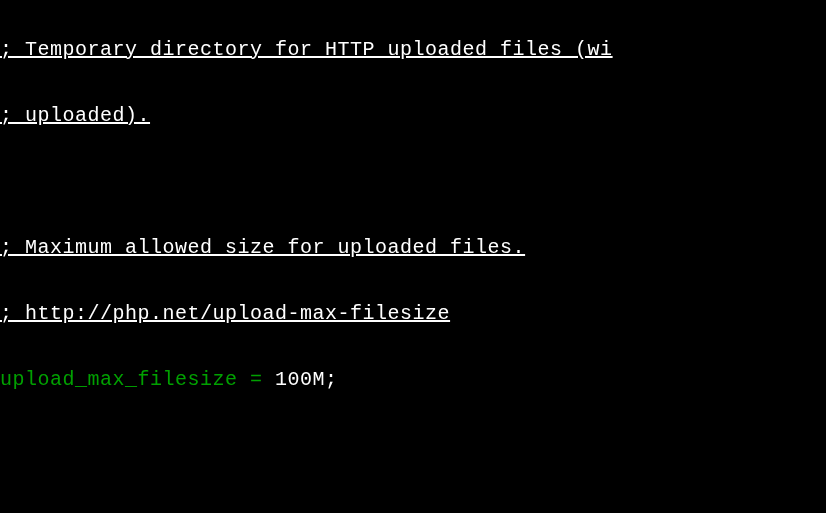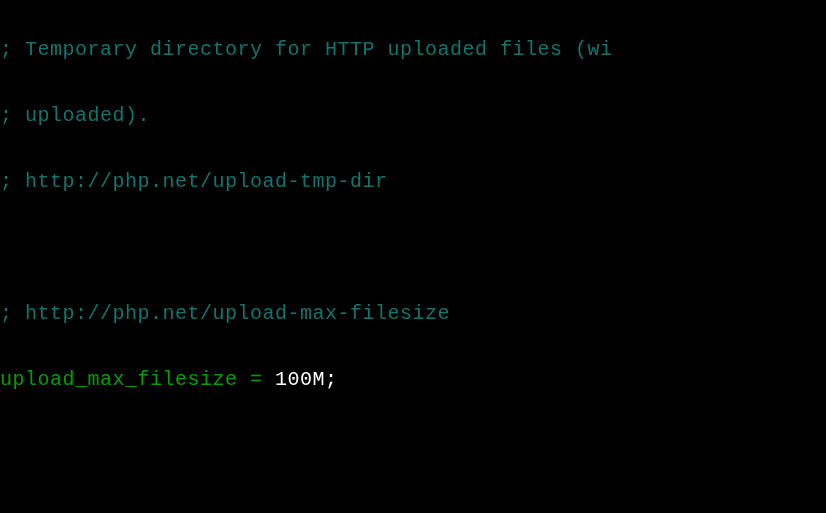--- a/index.html
+++ b/index.html
@@ -16,34 +16,34 @@
     line-height: 33px;
     white-space: pre;
     color: #2828c0;
     padding: 0;
     letter-spacing: 0.5px;
   }
   .line {
     display: block;
     height: 33px;
   }
-  .comment { color: #0f766e; }
+  .comment { color: #ffffff; text-decoration: underline; }
   .setting-key { color: #00a000; }
   .equals { color: #00a000; }
   .value-white { color: #ffffff; }
   .semicolon-white { color: #ffffff; }
 </style>
 </head>
 <body>
 
 <div class="terminal">
 <span class="line comment">; Temporary directory for HTTP uploaded files (wi</span>
 <span class="line comment">; uploaded).</span>
-<span class="line comment">; http://php.net/upload-tmp-dir</span>
 <span class="line"></span>
+<span class="line comment">; Maximum allowed size for uploaded files.</span>
 <span class="line comment">; http://php.net/upload-max-filesize</span>
 <span class="line"><span class="setting-key">upload_max_filesize</span><span class="equals"> = </span><span class="value-white">100M</span><span class="semicolon-white">;</span></span>
 
 
 
 
 
 
 
 </div>

